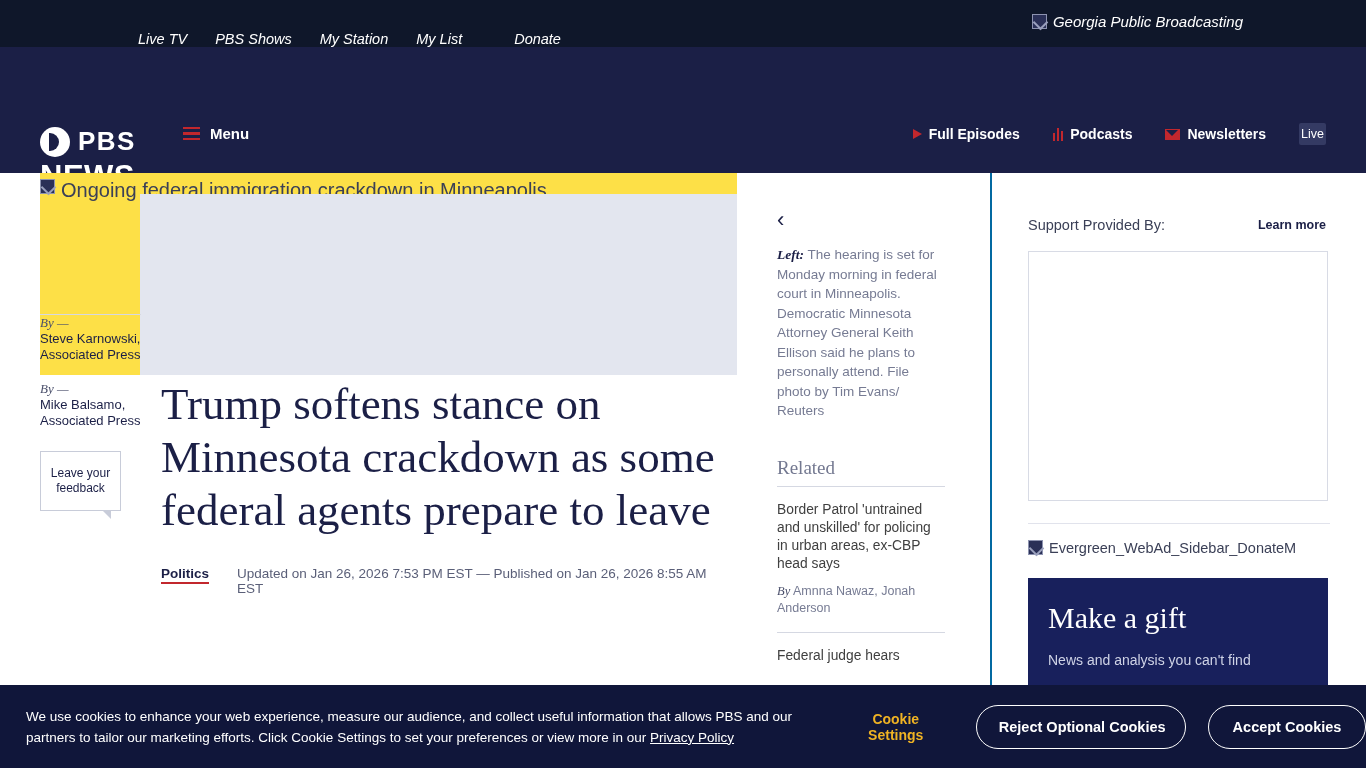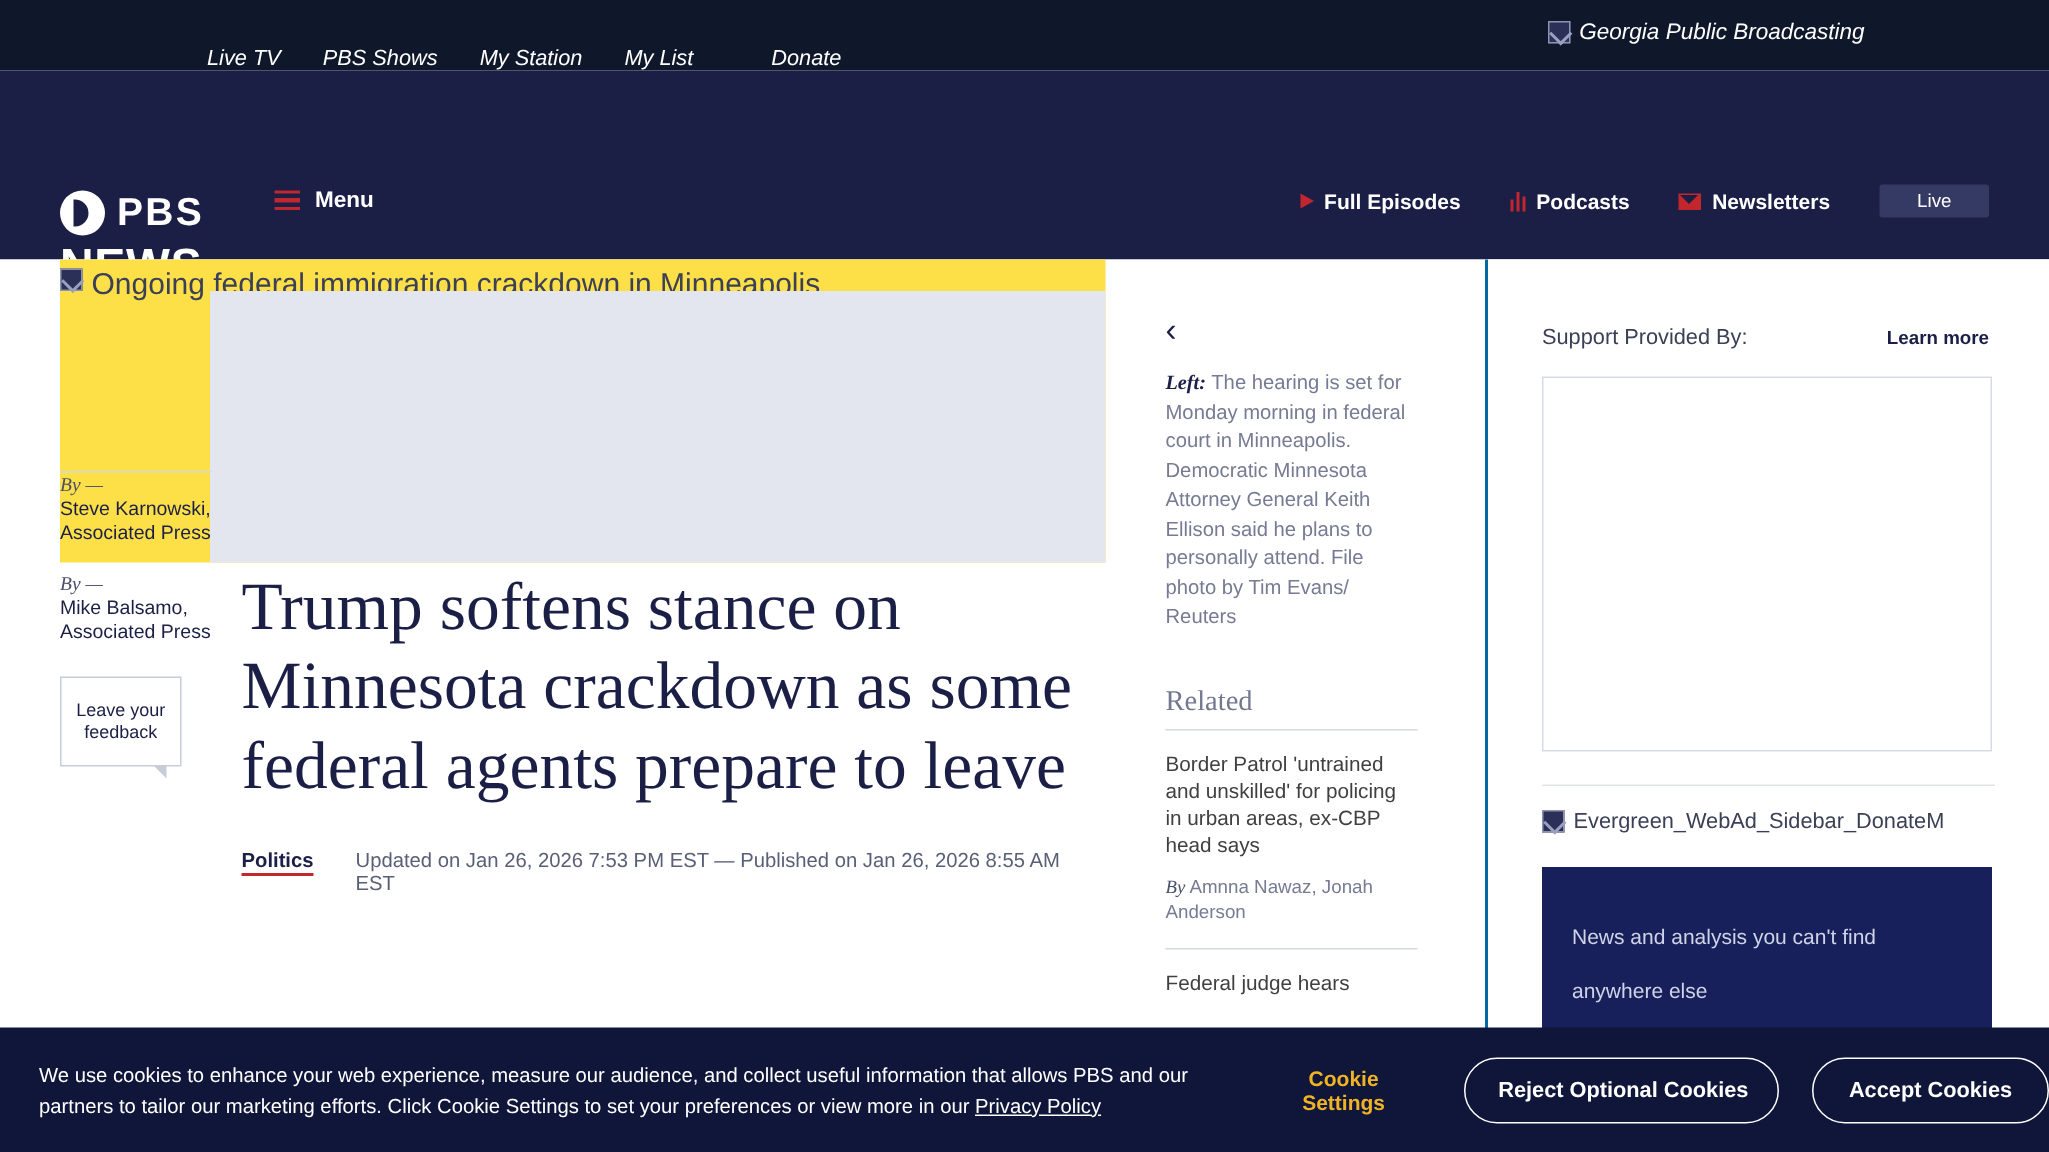--- a/index.html
+++ b/index.html
@@ -159,21 +159,21 @@
     position: absolute;
     left: 1px; top: 1px;
     border-left: 6.5px solid transparent;
     border-right: 6.5px solid transparent;
     border-top: 6px solid #1b1f46;
   }
   .live-badge {
     background: #343a63;
     color: #ffffff;
     font-size: 12.5px;
-    padding: 4px 25px;
+    padding: 4px 2px;
     border-radius: 2px;
   }
 
   
   .page {
     position: relative;
     height: 595px;
     background: #ffffff;
   }
 
@@ -557,20 +557,21 @@
     <div class="ad-box"></div>
 
     <div class="sidebar-divider"></div>
 
     <div class="sidebar-broken">
       <span class="broken-img-icon"></span>
       <span>Evergreen_WebAd_Sidebar_DonateM</span>
     </div>
 
     <div class="donate-panel">
+      <div>Make a gift</div>
       <div class="donate-sub">News and analysis you can't find anywhere else</div>
     </div>
   </aside>
 
   <div class="cookie-banner">
     <div class="cookie-text">
       <span>We use cookies to enhance your web experience, measure our audience, and collect useful information that allows PBS and our partners to tailor our marketing efforts. Click Cookie Settings to set your preferences or view more in our </span><a href="#">Privacy Policy</a>
     </div>
     <div class="cookie-actions">
       <button class="cookie-settings">Cookie Settings</button>

